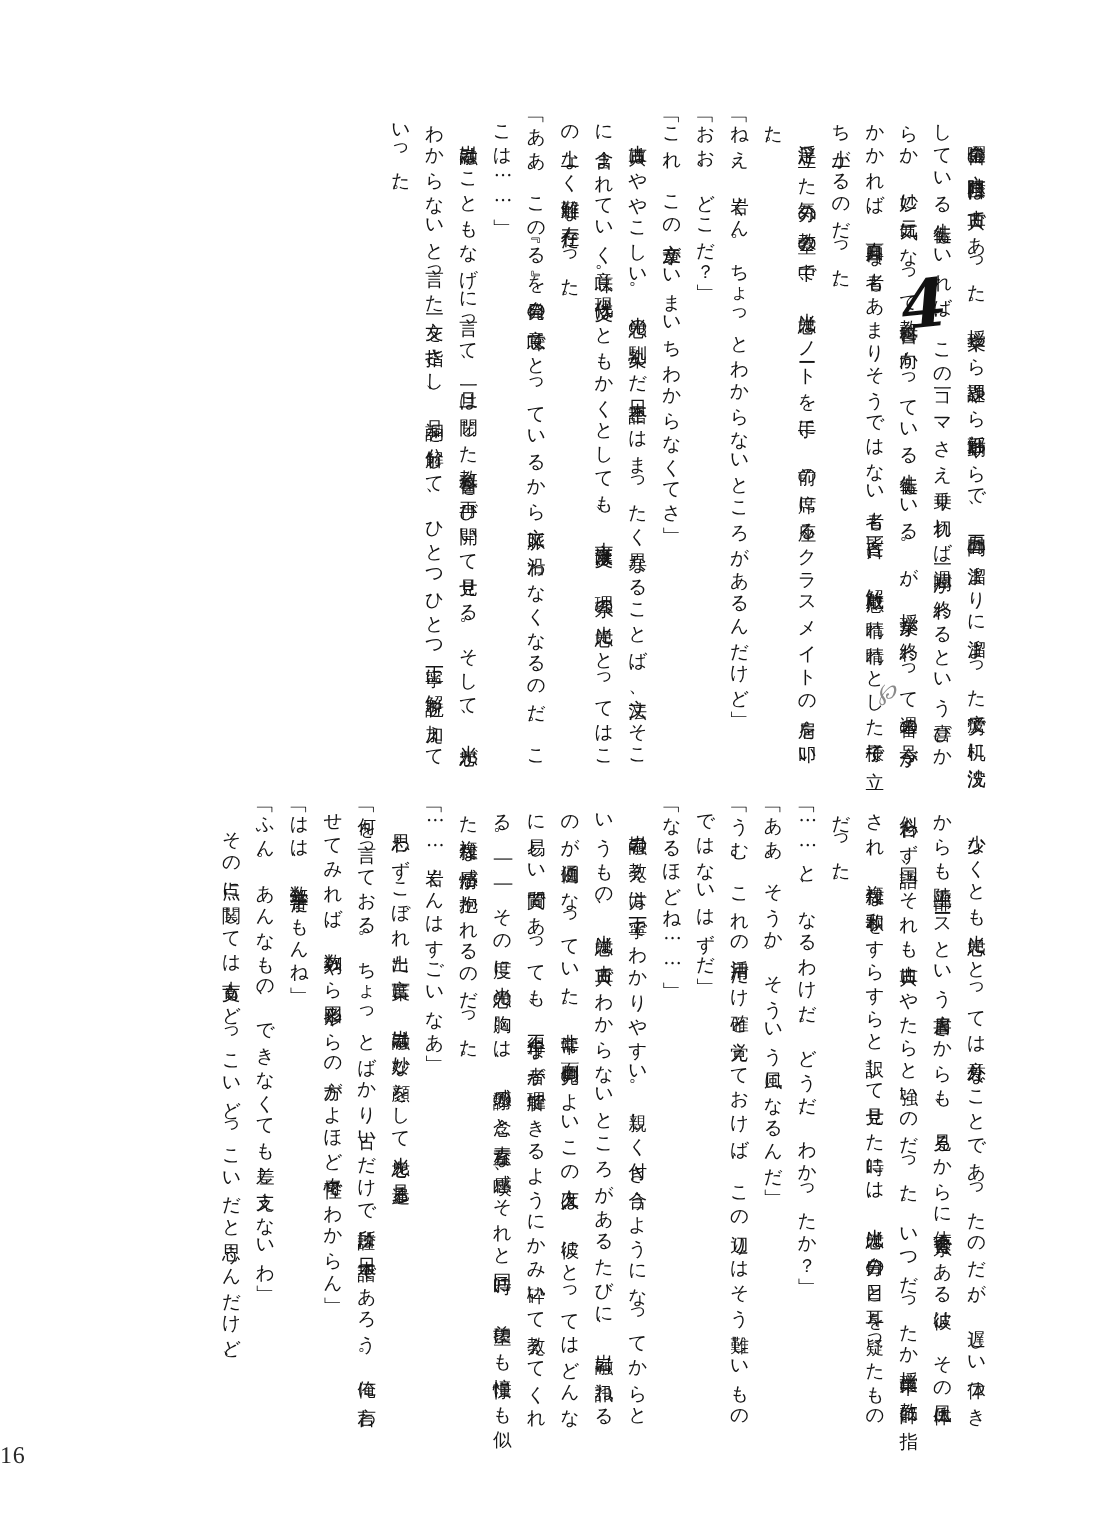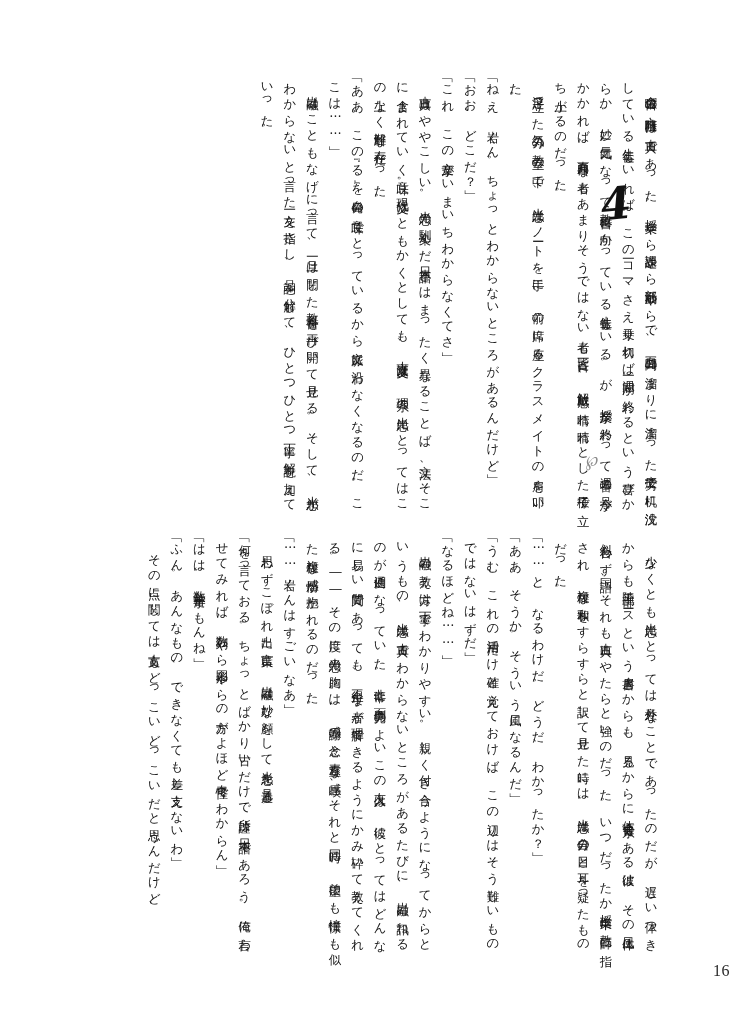--- a/index.html
+++ b/index.html
@@ -93,21 +93,21 @@
     text-align: center;
     transform: rotate(-10deg);
   }
 
   
   #page-number {
     position: absolute;
     left: 0;
     right: 0;
     top: 962px;
-    text-align: right;
+    text-align: left;
     font-family: "Liberation Serif", "DejaVu Serif", serif;
     font-size: 16px;
     color: #2a2a2a;
     letter-spacing: 0.5px;
   }
 </style>
 </head>
 <body>
 
 <div id="page">

